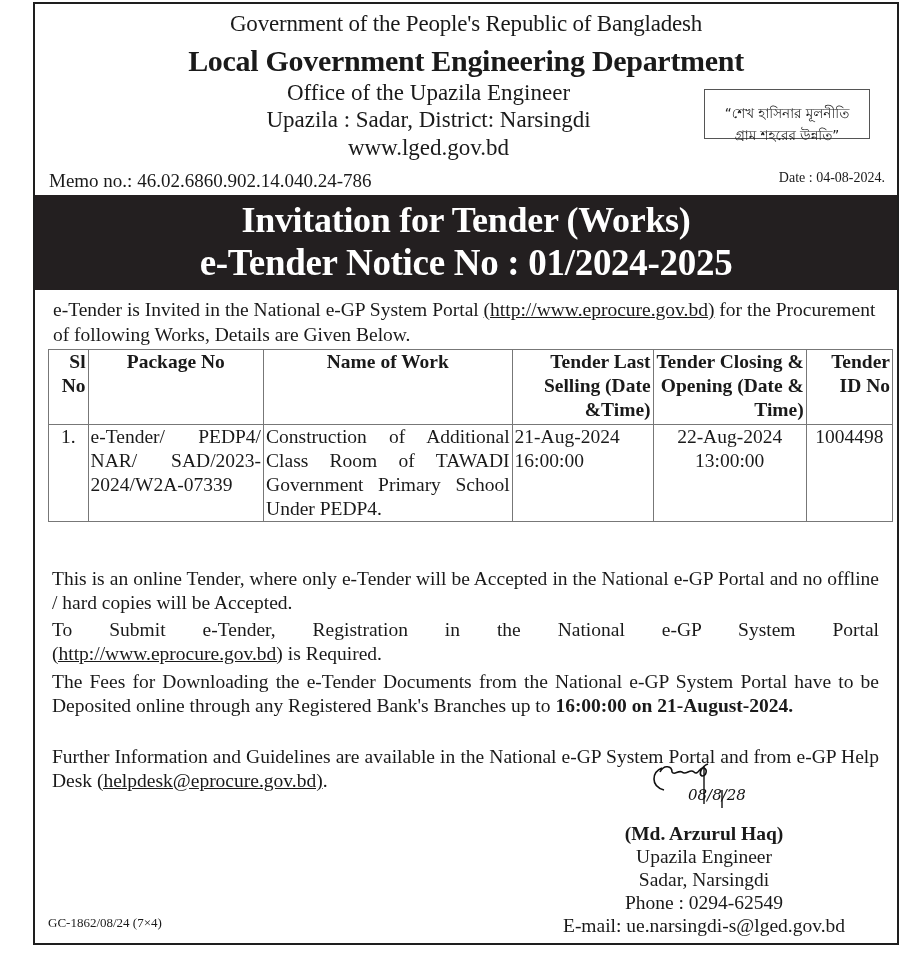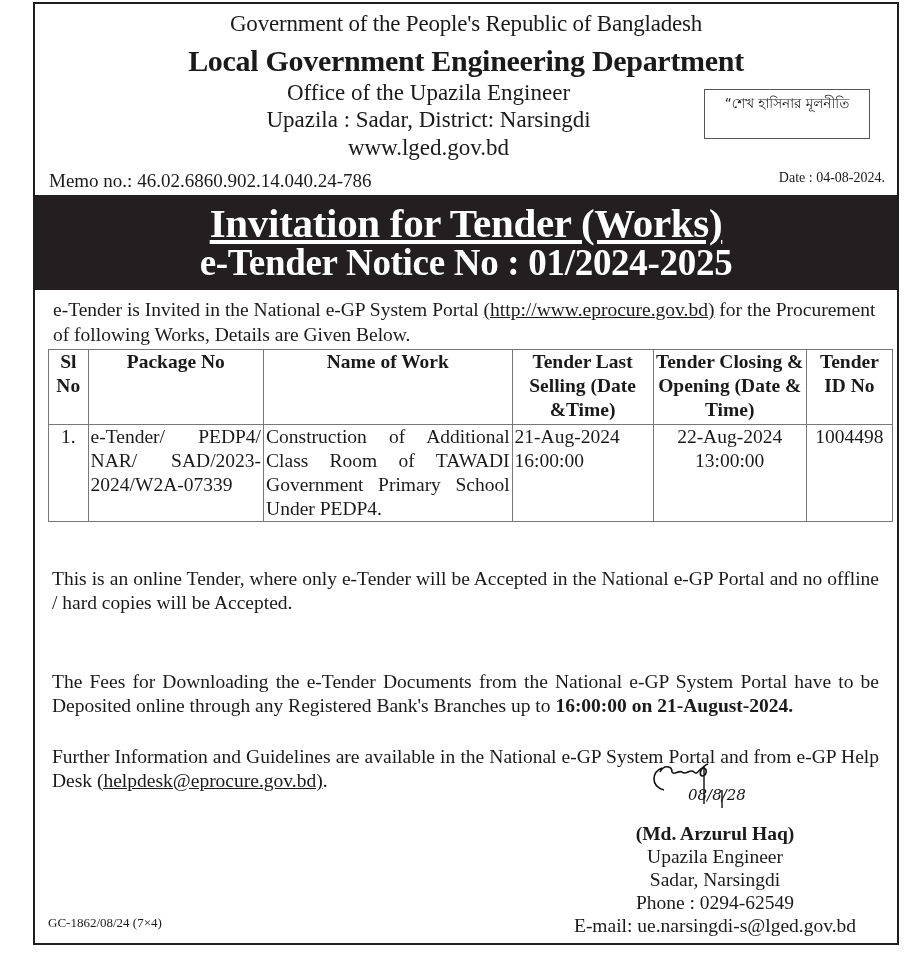--- a/index.html
+++ b/index.html
@@ -8,70 +8,71 @@
   .frame { position: absolute; left: 33px; top: 2px; width: 862px; height: 939px;
            border: 2px solid #1e1e1e; box-sizing: content-box; }
   .hdr-line { position: absolute; left: 0; right: 0; text-align: center; white-space: nowrap; }
   #gov { top: 7px; font-size: 23px; letter-spacing: -0.2px; }
   #dept { top: 40px; font-size: 30px; font-weight: bold; letter-spacing: -0.3px; }
   #office { top: 76px; font-size: 23px; left: -75px; }
   #upazila { top: 103px; font-size: 23px; left: -75px; }
   #web { top: 131px; font-size: 23px; left: -75px; }
   .slogan { position: absolute; left: 669px; top: 85px; width: 166px; height: 50px;
             border: 1px solid #555; text-align: center; font-family: "DejaVu Sans", sans-serif;
-            font-size: 13.5px; line-height: 22px; padding-top: 2px; box-sizing: border-box; color: #222; }
+            font-size: 13.5px; line-height: 22px; padding-top: 12px; box-sizing: border-box; color: #222; }
   .memo { position: absolute; left: 14px; top: 166px; font-size: 19px; }
   .date { position: absolute; right: 12px; top: 166px; font-size: 14px; }
   .band { position: absolute; left: 0; right: 0; top: 191px; height: 95px; background: #231f20;
           color: #ffffff; text-align: center; font-weight: bold; }
-  .band .t1 { position: absolute; left: 0; right: 0; top: 4px; font-size: 41px; letter-spacing: -0.3px; text-decoration: underline; }
+  .band .t1 { position: absolute; left: 0; right: 0; top: 4px; font-size: 36px; letter-spacing: -0.3px; }
   .band .t2 { position: absolute; left: 0; right: 0; top: 46px; font-size: 37px; letter-spacing: -0.3px; }
   .intro { position: absolute; left: 18px; right: 11px; top: 293px; font-size: 19.5px; line-height: 25px; }
   .u { text-decoration: underline; }
   table.tender { position: absolute; left: 13px; top: 345px; width: 845px; border-collapse: collapse;
                  font-size: 19.5px; }
   table.tender th, table.tender td { border: 1px solid #777; vertical-align: top; padding: 0 2px; }
-  table.tender th { font-weight: bold; text-align: center; line-height: 24px; height: 74px; font-size: 19.5px; }
+  table.tender th { font-weight: bold; text-align: right; line-height: 24px; height: 74px; font-size: 19.5px; }
   table.tender td { line-height: 24px; height: 96px; }
   .c-sl { width: 34px; text-align: center; }
   .c-pkg { width: 168px; text-align: justify; }
   .c-name { width: 240px; text-align: justify; }
   .c-last { width: 134px; }
   .c-close { width: 146px; text-align: center; }
   .c-id { width: 80px; text-align: center; }
   .just { text-align: justify; text-align-last: left; }
   .para { position: absolute; left: 17px; right: 18px; font-size: 19.5px; line-height: 23.5px;
           text-align: justify; margin-top: 32px; }
   #p1 { top: 531px; }
   #p2 { top: 582px; text-align-last: auto; }
   #p3 { top: 634px; }
   #p4 { top: 709px; }
   .p2a { display: block; text-align: justify; text-align-last: justify; }
   .sig { position: absolute; left: 613px; top: 756px; width: 120px; height: 52px; }
-  .sign-block { position: absolute; left: 500px; width: 360px; text-align: center; font-size: 19.5px; line-height: 23px; }
+  .sign-block { position: absolute; left: 489px; width: 360px; text-align: center; font-size: 19.5px; line-height: 23px; }
   #s-name { top: 818px; font-weight: bold; }
   #s-title { top: 841px; }
   #s-place { top: 864px; }
   #s-phone { top: 887px; }
   #s-email { top: 910px; }
   .gc { position: absolute; left: 13px; top: 911px; font-size: 13px; }
 </style>
 </head>
 <body>
 
 <div class="frame">
 
   <div class="hdr-line" id="gov">Government of the People's Republic of Bangladesh</div>
   <div class="hdr-line" id="dept">Local Government Engineering Department</div>
   <div class="hdr-line" id="office">Office of the Upazila Engineer</div>
   <div class="hdr-line" id="upazila">Upazila : Sadar, District: Narsingdi</div>
   <div class="hdr-line" id="web">www.lged.gov.bd</div>
 
   <div class="slogan">
     <div>“শেখ হাসিনার মূলনীতি</div>
+    <div>গ্রাম শহরের উন্নতি”</div>
   </div>
 
   <div class="memo">Memo no.: 46.02.6860.902.14.040.24-786</div>
   <div class="date">Date : 04-08-2024.</div>
 
   <div class="band">
     <div class="t1">Invitation for Tender (Works)</div>
     <div class="t2">e-Tender Notice No : 01/2024-2025</div>
   </div>
 
@@ -101,20 +102,23 @@
           <div>22-Aug-2024</div>
           <div>13:00:00</div>
         </td>
         <td class="c-id">1004498</td>
       </tr>
     </tbody>
   </table>
 
   <div class="para" id="p1">This is an online Tender, where only e-Tender will be Accepted in the National e-GP Portal and no offline / hard copies will be Accepted.</div>
 
+  <div class="para" id="p2">
+    <span class="p2a">To Submit e-Tender, Registration in the National e-GP System Portal</span><span class="u">(http://www.eprocure.gov.bd)</span><span> is Required.</span>
+  </div>
 
   <div class="para" id="p3"><span>The Fees for Downloading the e-Tender Documents from the National e-GP System Portal have to be Deposited online through any Registered Bank's Branches up to </span><b>16:00:00 on 21-August-2024.</b></div>
 
   <div class="para" id="p4"><span>Further Information and Guidelines are available in the National e-GP System Portal and from e-GP Help Desk </span><span class="u">(helpdesk@eprocure.gov.bd)</span><span>.</span></div>
 
   <svg class="sig" viewBox="0 0 120 52">
     <path d="M14 8 C4 12, 2 26, 16 30 M12 12 C16 4, 24 6, 24 12 C26 16, 30 10, 34 12 C38 16, 42 8, 46 12 C50 16, 52 6, 56 8 C60 10, 58 16, 54 16 C50 14, 54 6, 60 4" fill="none" stroke="#111" stroke-width="1.6"></path>
     <path d="M56 6 L56 44 M74 30 L74 48" fill="none" stroke="#111" stroke-width="1.4"></path>
     <text x="40" y="40" font-size="15" font-style="italic" fill="#111" font-family="DejaVu Serif, serif">08/8/28</text>
   </svg>

